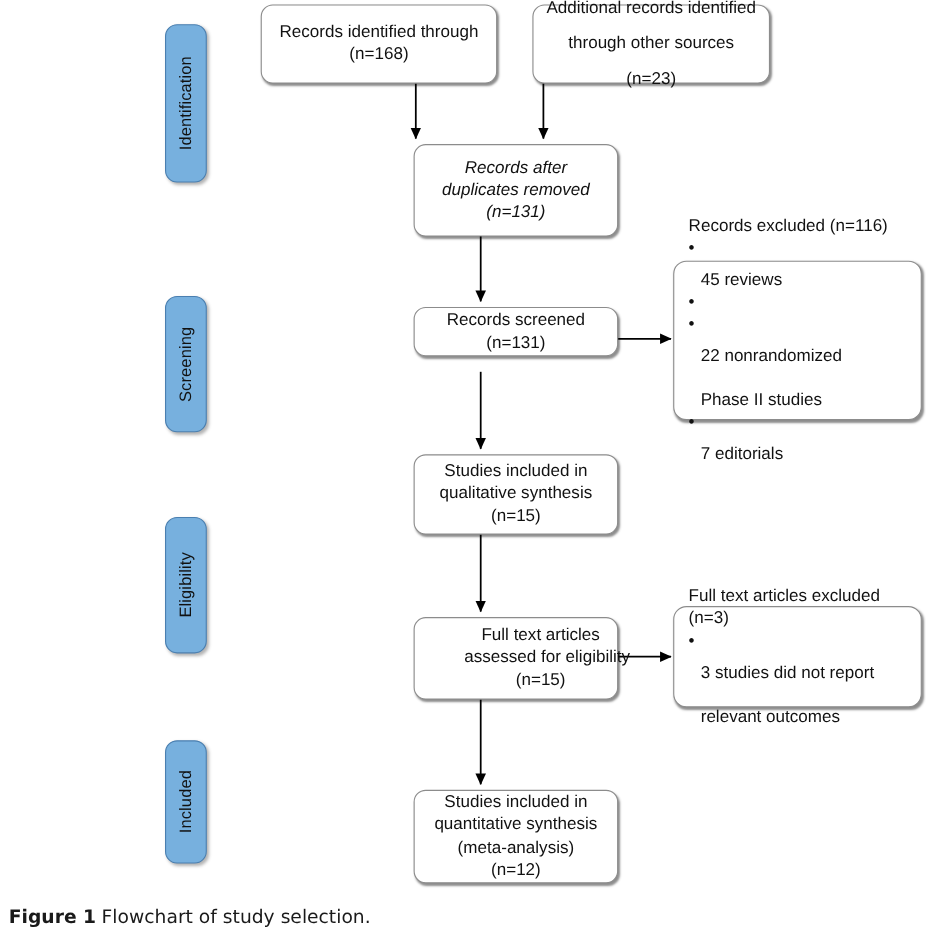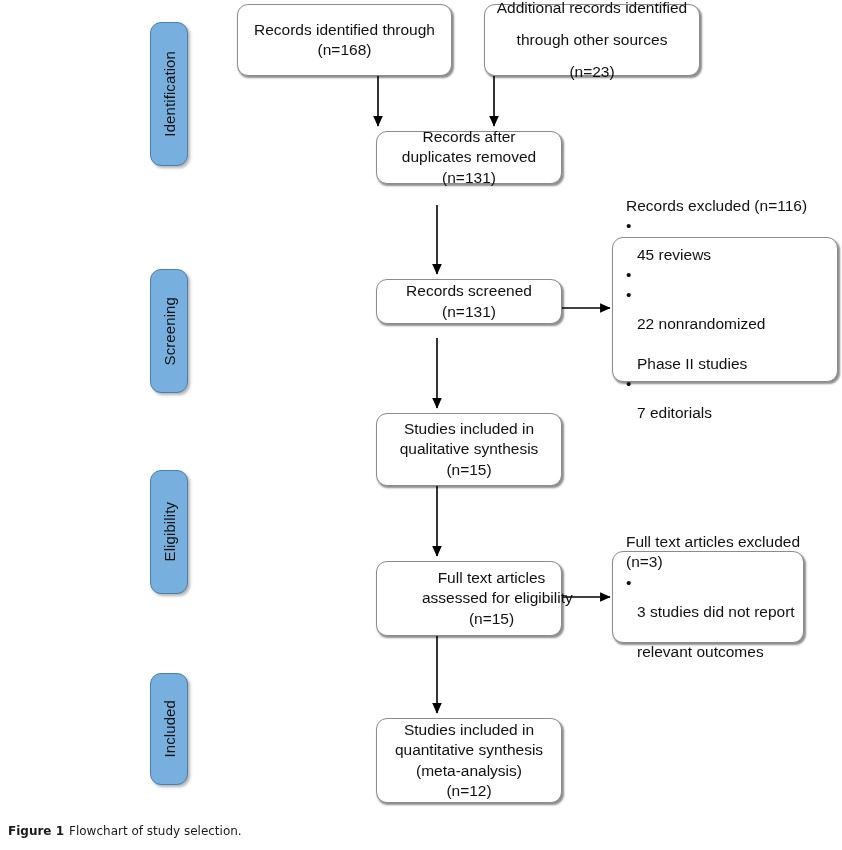--- a/index.html
+++ b/index.html
@@ -67,20 +67,21 @@
     justify-content: center;
   }
   .flow-box.center-text {
     align-items: center;
     text-align: center;
     margin-left: 32px;
   }
   .flow-box.left-text {
     align-items: flex-start;
     text-align: left;
+    border-radius: 12px;
   }
   .box-line {
     font-size: 15.5px;
     line-height: 1.30;
     color: #111111;
     white-space: nowrap;
   }
   .flow-box.center-text .box-line {
     width: 100%;
     text-align: center;
@@ -116,21 +117,21 @@
     color: #111111;
     margin-top: 20px;
   }
 
   
   #figure-caption {
     position: absolute;
     left: 8px;
     top: 824px;
     font-family: "DejaVu Sans", sans-serif;
-    font-size: 12px;
+    font-size: 17px;
     color: #1a1a1a;
     white-space: nowrap;
   }
   #figure-caption .caption-label {
     font-weight: bold;
     margin-right: 5px;
   }
 </style>
 </head>
 <body>
@@ -181,21 +182,21 @@
     <div class="box-line">Records identified through</div>
     <div class="box-line">(n=168)</div>
   </div>
 
   <div class="flow-box center-text" style="left:452px; top:4px; width:216px; height:72px;gap:12px;">
     <div class="box-line">Additional records identified</div>
     <div class="box-line">through other sources</div>
     <div class="box-line">(n=23)</div>
   </div>
 
-  <div class="flow-box center-text" style="left:344px; top:131px; width:186px; height:53px;">
+  <div class="flow-box center-text" style="left:344px; top:131px; width:186px; height:84px;font-style:italic;">
     <div class="box-line">Records after</div>
     <div class="box-line">duplicates removed</div>
     <div class="box-line">(n=131)</div>
   </div>
 
   <div class="flow-box center-text" style="left:344px; top:279px; width:186px; height:45px;">
     <div class="box-line">Records screened</div>
     <div class="box-line">(n=131)</div>
   </div>
 
@@ -224,21 +225,21 @@
     <div class="box-line">qualitative synthesis</div>
     <div class="box-line">(n=15)</div>
   </div>
 
   <div class="flow-box center-text" style="left:344px; top:561px; width:186px; height:75px;padding-left:45px;">
     <div class="box-line">Full text articles</div>
     <div class="box-line">assessed for eligibility</div>
     <div class="box-line">(n=15)</div>
   </div>
 
-  <div class="flow-box left-text" style="left:612px; top:551px; width:192px; height:92px;">
+  <div class="flow-box left-text" style="left:612px; top:551px; width:226px; height:92px;">
     <div class="box-line">Full text articles excluded</div>
     <div class="box-line">(n=3)</div>
     <div class="bullet-row">
       <span class="bullet-dot">•</span>
       <span class="bullet-text">3 studies did not report</span>
     </div>
     <div class="bullet-cont">relevant outcomes</div>
   </div>
 
   <div class="flow-box center-text" style="left:344px; top:718px; width:186px; height:85px;">

